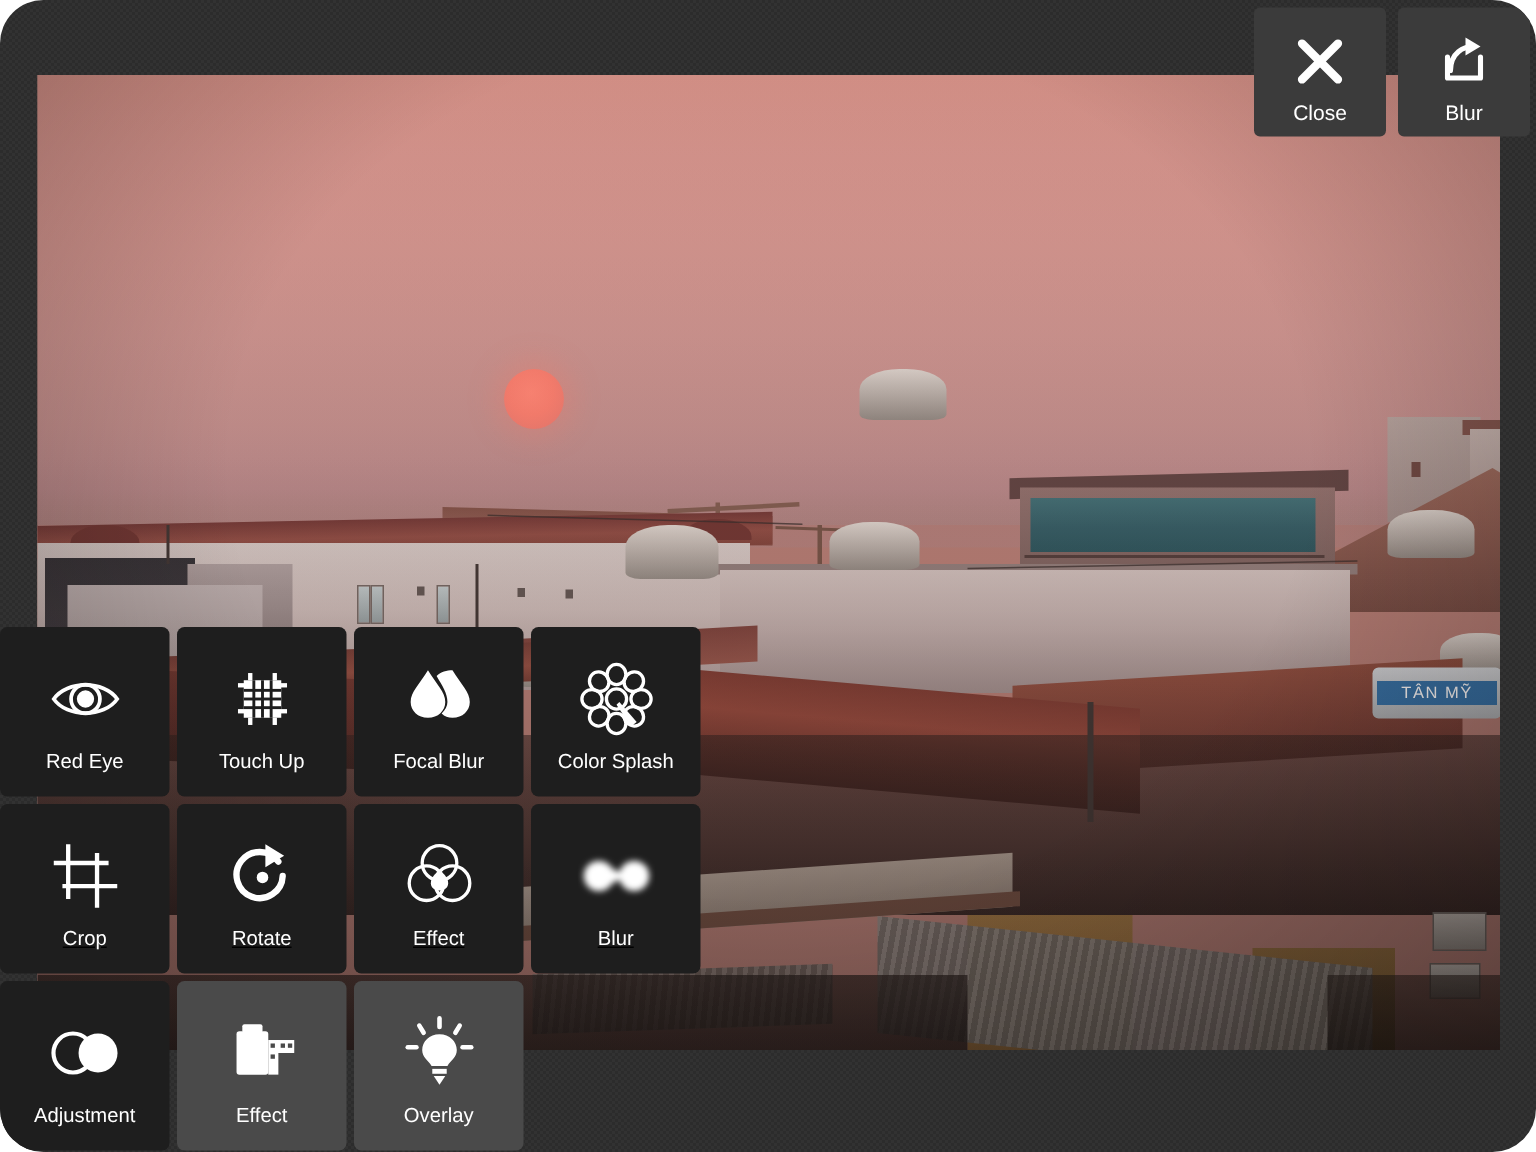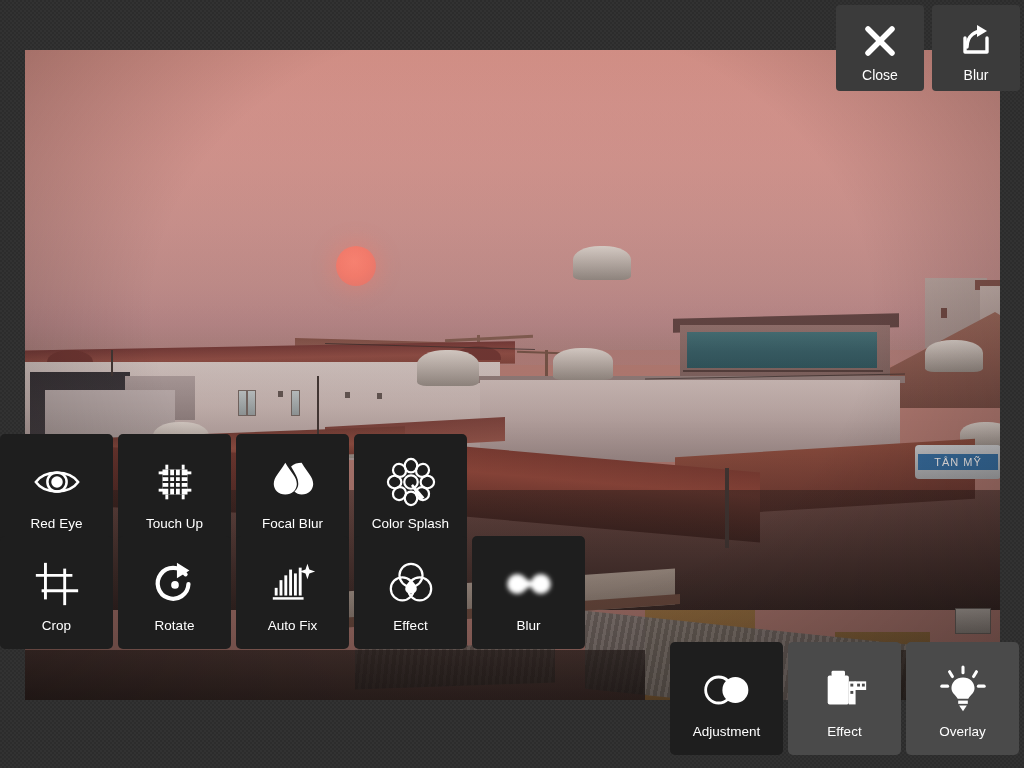--- a/index.html
+++ b/index.html
@@ -16,20 +16,21 @@
     position: relative;
     width: 1024px;
     height: 768px;
     background-color: #2c2c2c;
     background-image:
       linear-gradient(45deg, #323232 25%, transparent 25%, transparent 75%, #323232 75%),
       linear-gradient(45deg, #323232 25%, transparent 25%, transparent 75%, #323232 75%);
     background-size: 4px 4px;
     background-position: 0 0, 2px 2px;
     overflow: hidden;
+    border-radius: 29px;
   }
 
   
   #photo {
     position: absolute;
     left: 25px;
     top: 50px;
     width: 975px;
     height: 650px;
     overflow: hidden;
@@ -330,23 +331,23 @@
     width: 1024px;
     height: 350px;
   }
   .gridrow {
     position: absolute;
     left: 0;
     width: 1024px;
     height: 113px;
     display: flex;
   }
-  #row1 { top: 16px; align-items: center; }
-  #row2 { top: 118px; }
-  #row3 { top: 224px; justify-content: flex-end; }
+  #row1 { top: 0px; align-items: center; }
+  #row2 { top: 118px; text-decoration: underline; }
+  #row3 { top: 236px; }
 
   .tile {
     width: 113px;
     height: 113px;
     margin-right: 5px;
     border-radius: 5px;
     background: #1e1e1e;
     display: flex;
     flex-direction: column;
     align-items: center;
@@ -587,37 +588,20 @@
         <span class="ticon">
           <svg viewBox="0 0 52 52" width="50" height="50">
             <path d="M37 16 A16 16 0 1 0 40 26" fill="none" stroke="#fff" stroke-width="4.4" stroke-linecap="round"></path>
             <path d="M28 4 L41 12 L28 20 Z" fill="#fff"></path>
             <circle cx="26" cy="27" r="4" fill="#fff"></circle>
           </svg>
         </span>
         <span class="tlabel">Rotate</span>
       </div>
 
-      <div class="tile">
-        <span class="ticon">
-          <svg viewBox="0 0 52 52" width="50" height="50">
-            <g fill="#fff">
-              <rect x="7" y="30" width="3" height="8"></rect>
-              <rect x="12" y="22" width="3" height="16"></rect>
-              <rect x="17" y="17" width="3" height="21"></rect>
-              <rect x="22" y="11" width="3" height="27"></rect>
-              <rect x="27" y="15" width="3" height="23"></rect>
-              <rect x="32" y="9" width="3" height="29"></rect>
-            </g>
-            <line x1="5" y1="41" x2="37" y2="41" stroke="#fff" stroke-width="2.6"></line>
-            <path d="M41 5 L43 11 L49 13 L43 15 L41 21 L39 15 L33 13 L39 11 Z" fill="#fff"></path>
-          </svg>
-        </span>
-        <span class="tlabel">Auto Fix</span>
-      </div>
 
       <div class="tile">
         <span class="ticon">
           <svg viewBox="0 0 52 52" width="50" height="50">
             <g fill="none" stroke="#fff" stroke-width="2.3">
               <circle cx="26" cy="17" r="12"></circle>
               <circle cx="17" cy="31" r="12"></circle>
               <circle cx="35" cy="31" r="12"></circle>
             </g>
             <path d="M26 22 C30 25, 32 28, 32 31 C32 34, 29.5 36, 26 36 C22.5 36, 20 34, 20 31 C20 28, 22 25, 26 22 Z" fill="#fff"></path>

